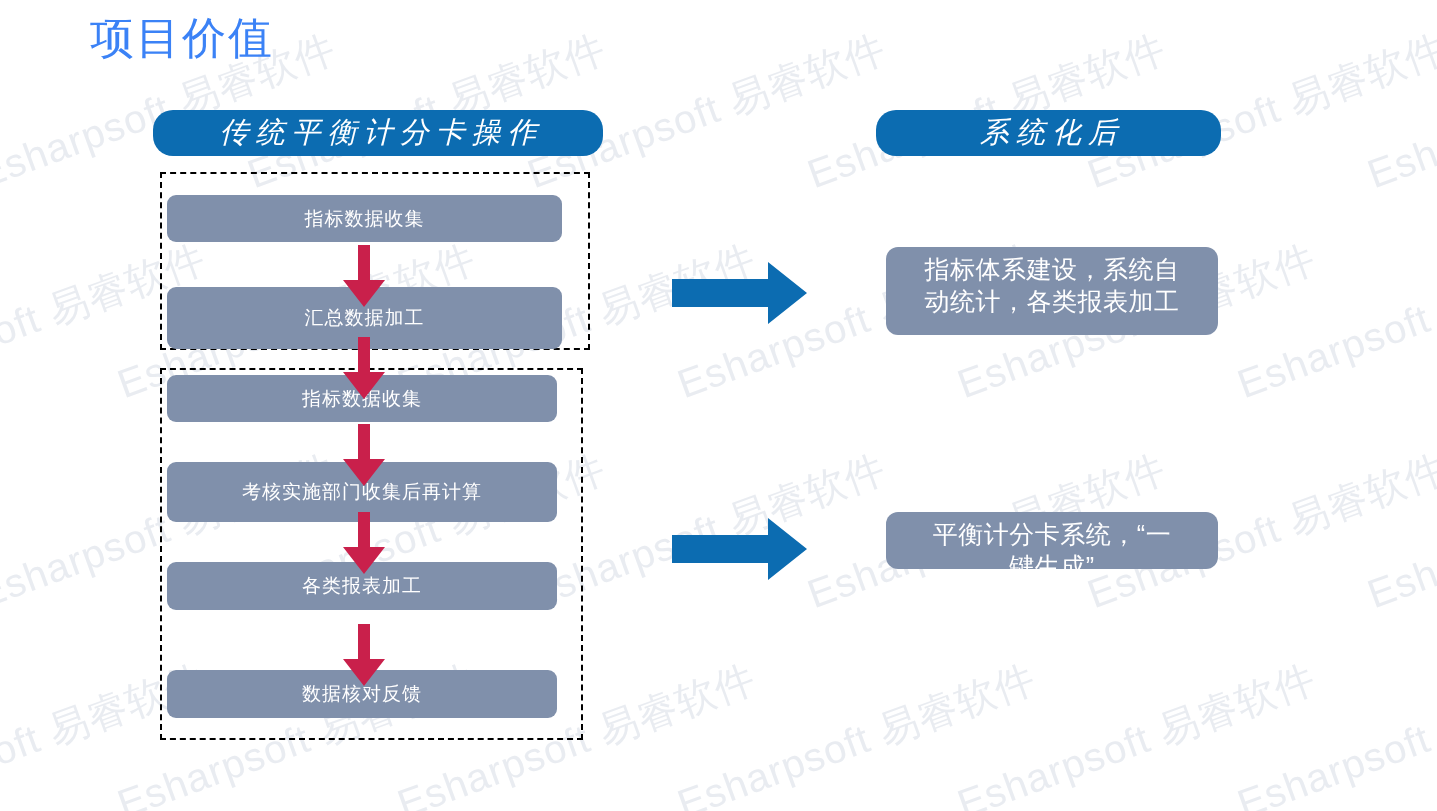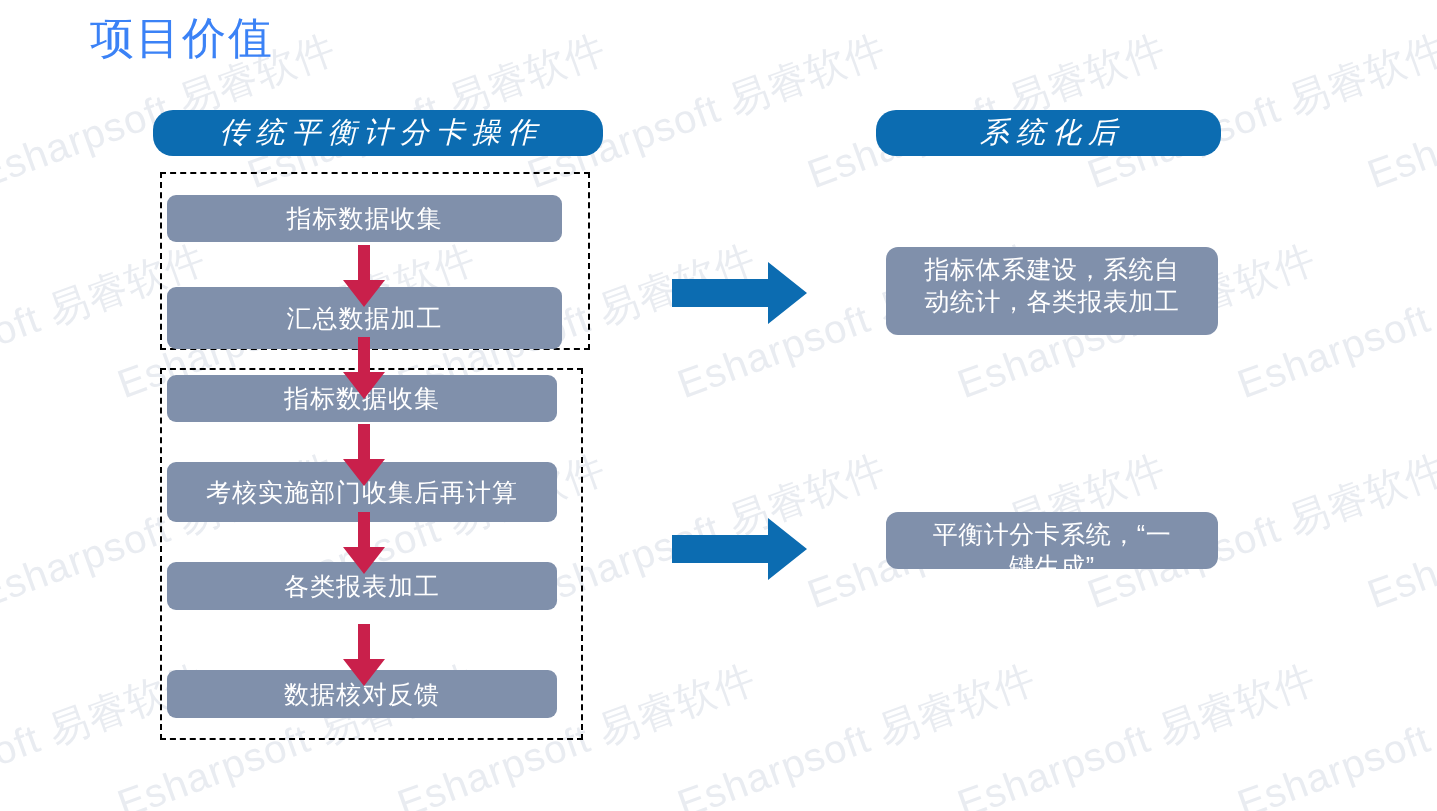--- a/index.html
+++ b/index.html
@@ -88,21 +88,21 @@
 
   
   .step-box {
     position: absolute;
     background: #8090ab;
     border-radius: 9px;
     color: #ffffff;
     display: flex;
     align-items: center;
     justify-content: center;
-    font-size: 25px;
+    font-size: 19px;
     letter-spacing: 1px;
     box-sizing: border-box;
   }
   #step-1 { left: 167px; top: 195px; width: 395px; height: 47px; }
   #step-2 { left: 167px; top: 287px; width: 395px; height: 62px; }
   #step-3 { left: 167px; top: 375px; width: 390px; height: 47px; }
   #step-4 { left: 167px; top: 462px; width: 390px; height: 60px; }
   #step-5 { left: 167px; top: 562px; width: 390px; height: 48px; }
   #step-6 { left: 167px; top: 670px; width: 390px; height: 48px; }
 

